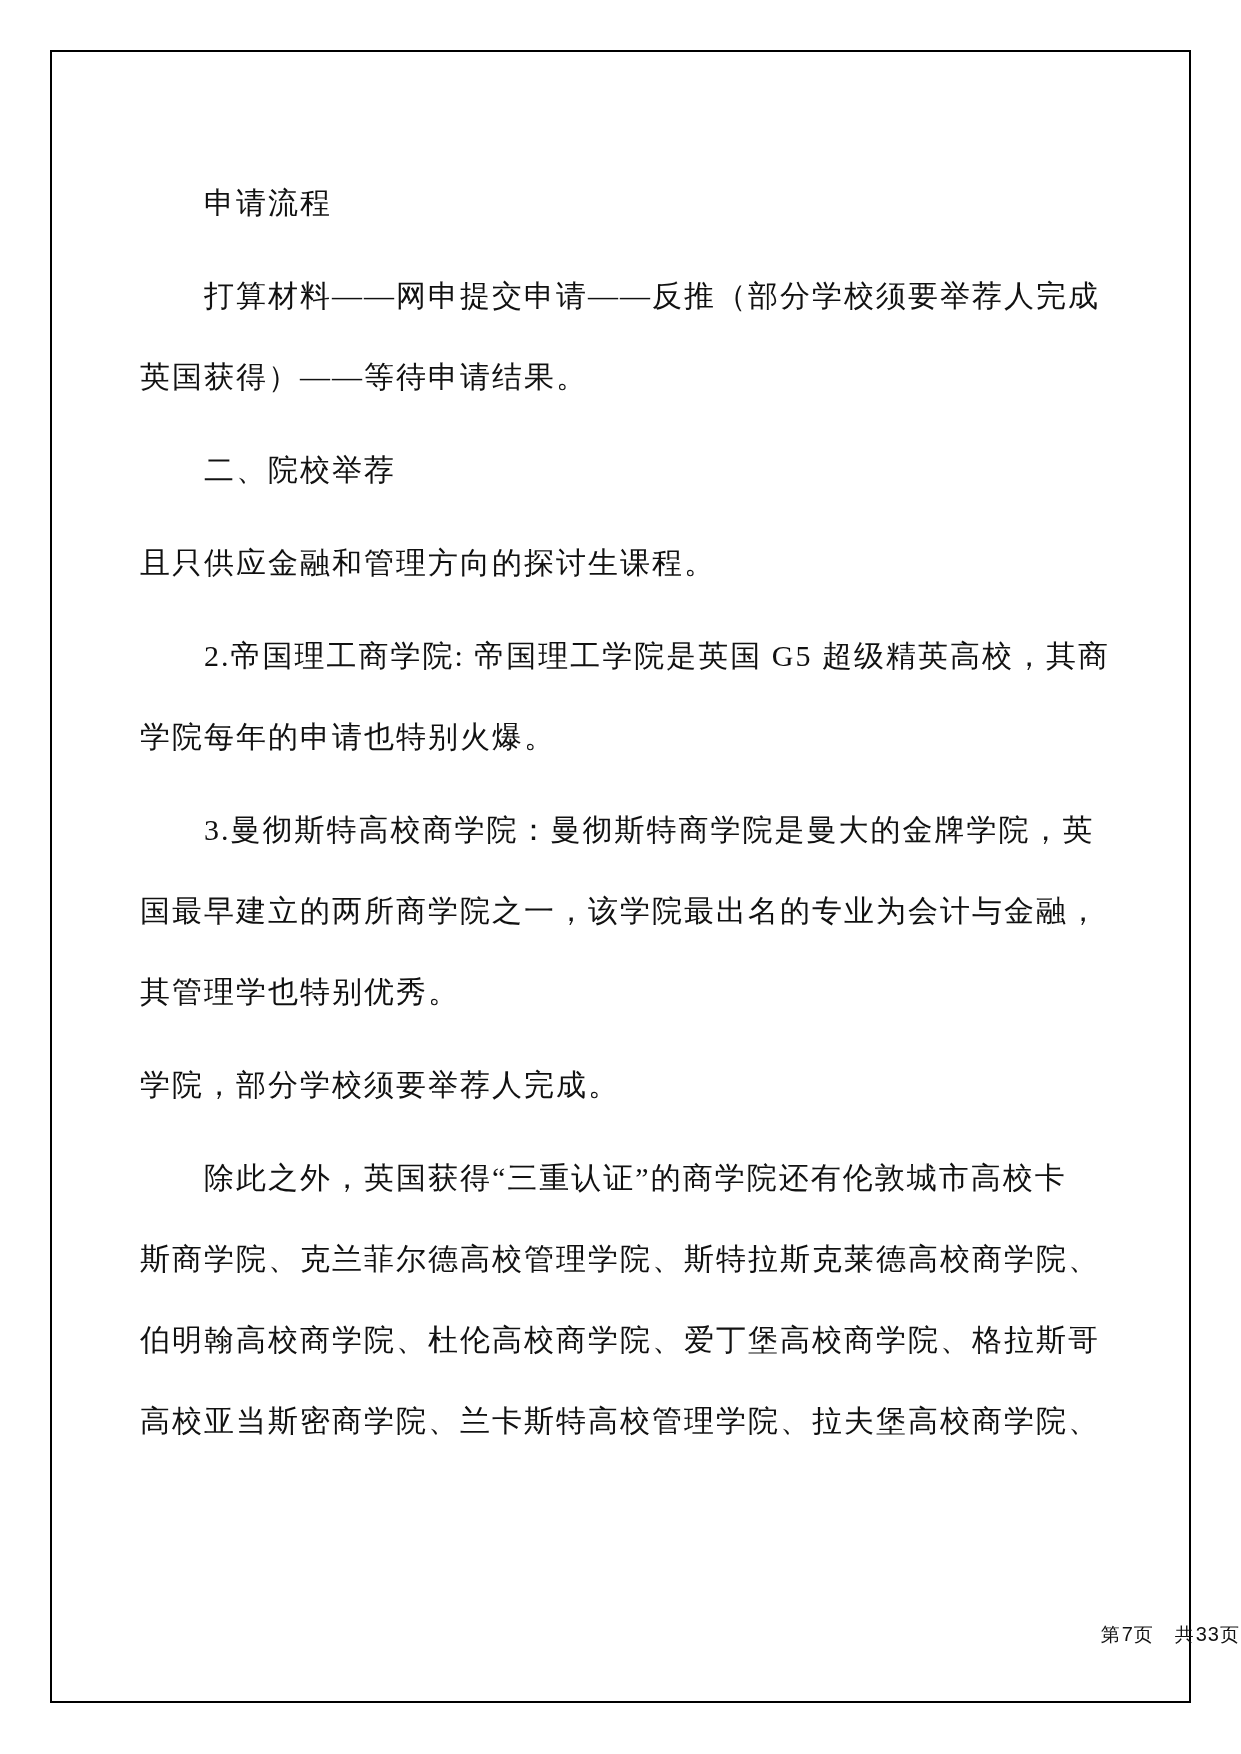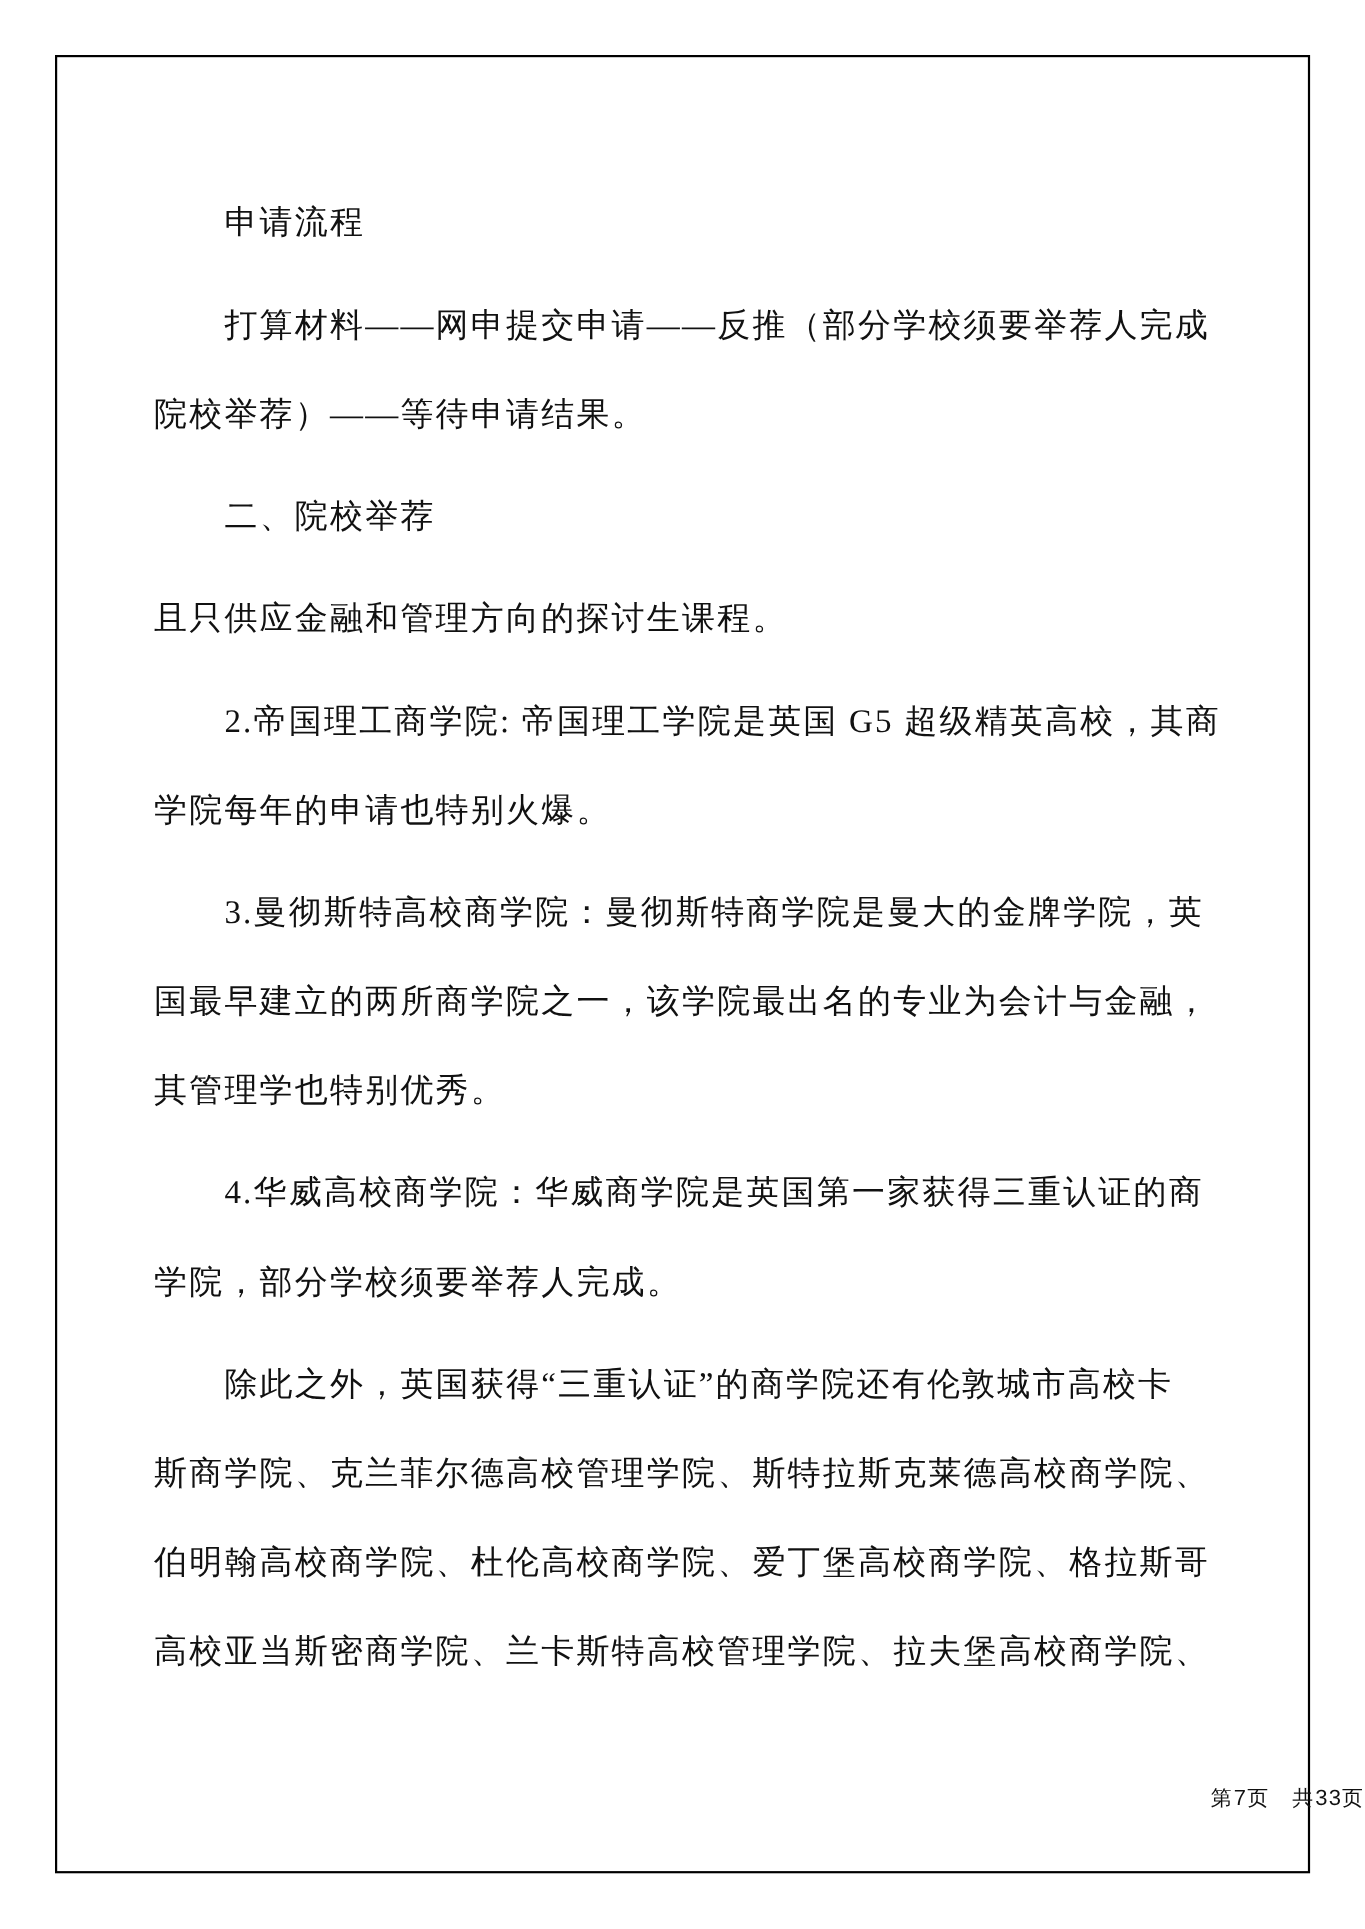--- a/index.html
+++ b/index.html
@@ -53,39 +53,38 @@
 
 <div class="page">
   <div class="frame"></div>
 
   <div class="doc-text">
       <div class="paragraph">
         <div class="line indent">申请流程</div>
       </div>
       <div class="paragraph">
         <div class="line indent">打算材料——网申提交申请——反推（部分学校须要举荐人完成</div>
-        <div class="line">院校举荐）——等待申请结果。</div>
+        <div class="line">英国获得）——等待申请结果。</div>
       </div>
       <div class="paragraph">
         <div class="line indent">二、院校举荐</div>
       </div>
       <div class="paragraph">
         <div class="line">且只供应金融和管理方向的探讨生课程。</div>
       </div>
       <div class="paragraph">
         <div class="line indent">2.帝国理工商学院: 帝国理工学院是英国 G5 超级精英高校，其商</div>
         <div class="line">学院每年的申请也特别火爆。</div>
       </div>
       <div class="paragraph">
         <div class="line indent">3.曼彻斯特高校商学院：曼彻斯特商学院是曼大的金牌学院，英</div>
         <div class="line">国最早建立的两所商学院之一，该学院最出名的专业为会计与金融，</div>
         <div class="line">其管理学也特别优秀。</div>
       </div>
       <div class="paragraph">
-        <div class="line indent">4.华威高校商学院：华威商学院是英国第一家获得三重认证的商</div>
         <div class="line">学院，部分学校须要举荐人完成。</div>
       </div>
       <div class="paragraph">
         <div class="line indent">除此之外，英国获得“三重认证”的商学院还有伦敦城市高校卡</div>
         <div class="line">斯商学院、克兰菲尔德高校管理学院、斯特拉斯克莱德高校商学院、</div>
         <div class="line">伯明翰高校商学院、杜伦高校商学院、爱丁堡高校商学院、格拉斯哥</div>
         <div class="line">高校亚当斯密商学院、兰卡斯特高校管理学院、拉夫堡高校商学院、</div>
       </div>
     </div>
 

